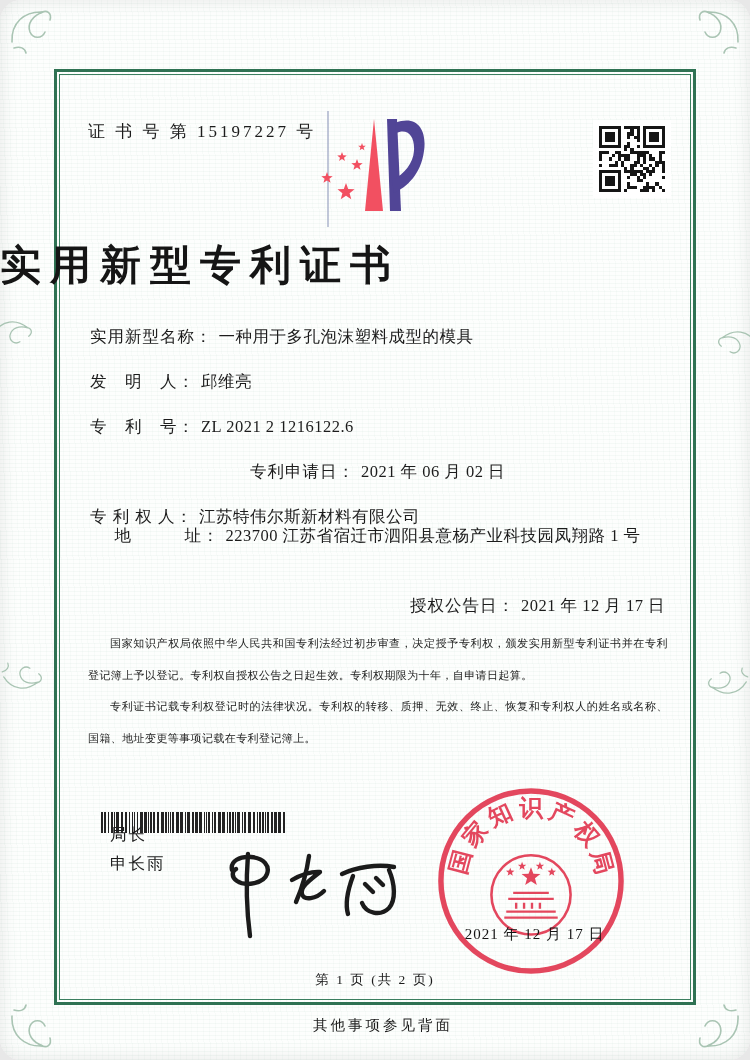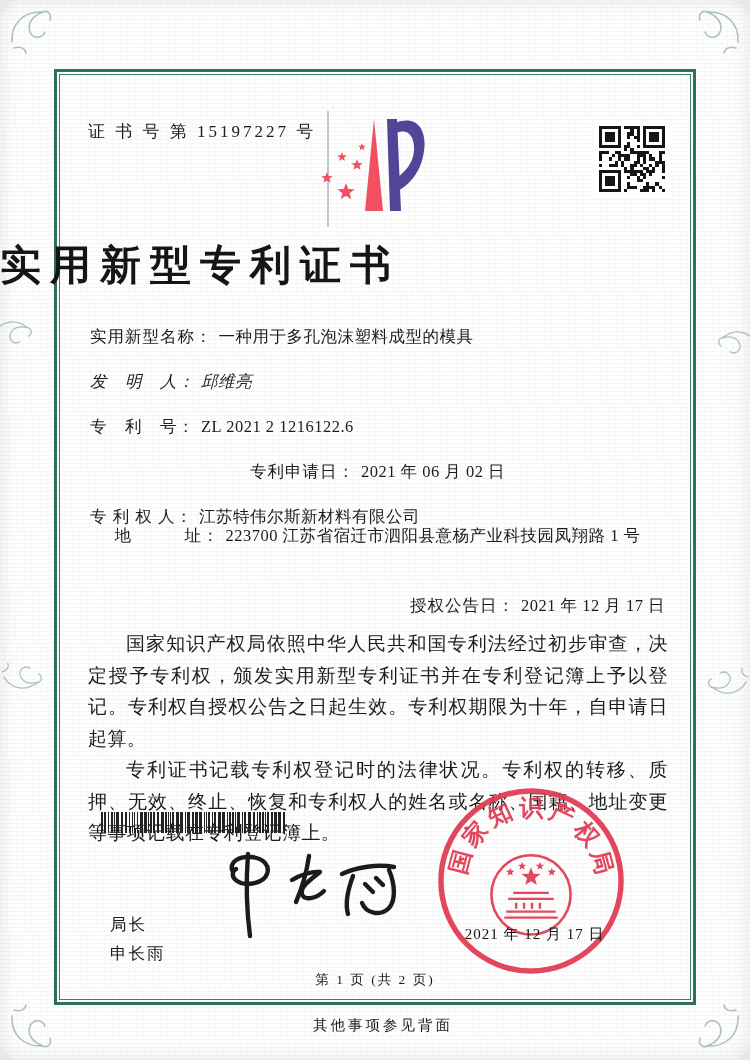--- a/index.html
+++ b/index.html
@@ -15,26 +15,26 @@
     border-radius: 21px;
   }
   .frame{position:absolute;left:54px;top:69px;width:636px;height:930px;border:3px solid #2f7253;}
   .frame-inner{position:absolute;inset:2px;border:1px solid #3b7f5f;}
   .abs{position:absolute;}
   .cert-no{left:88px;top:120px;font-size:17px;letter-spacing:3px;}
   .title{left:0;top:238px;width:100%;text-align:left;font-size:41px;font-weight:700;letter-spacing:9px;color:#151515;}
   .row{left:90px;width:575px;font-size:16.5px;line-height:24px;white-space:nowrap;}
   .row .lbl{letter-spacing:1px;}
   .row .val{margin-left:6px;letter-spacing:.5px;}
-  .r0{top:325px;} .r1{top:370px;font-style:italic;} .r2{top:415px;} .r3{top:460px;text-align:center;} .r4{top:505px;} .r5{top:524px;text-align:center;} .r6{top:594px;text-align:right;}
+  .r0{top:325px;} .r1{top:370px;} .r2{top:415px;} .r3{top:460px;text-align:center;} .r4{top:505px;} .r5{top:524px;text-align:center;} .r6{top:594px;text-align:right;}
   .grant-no{position:absolute;left:296px;top:0;}
-  .body-text{left:88px;top:628px;width:580px;font-size:19px;line-height:31.5px;text-align:justify;}
+  .body-text{left:88px;top:628px;width:580px;font-size:11px;line-height:31.5px;text-align:justify;}
   .body-text p{margin:0;text-indent:2em;letter-spacing:.4px;}
   .barcode{left:100px;top:812px;width:190px;height:21px;}
-  .signer{left:110px;top:910px;font-size:16.5px;line-height:29px;letter-spacing:2px;}
+  .signer{left:110px;top:820px;font-size:16.5px;line-height:29px;letter-spacing:2px;}
   .signature{left:196px;top:840px;}
   .seal{left:434px;top:784px;}
   .seal-date{left:452px;top:925px;width:165px;text-align:center;font-size:15px;letter-spacing:1px;color:#141414;z-index:3;}
   .page-num{left:0;top:971px;width:100%;text-align:center;font-size:13.5px;letter-spacing:2px;}
   .back-note{left:0;top:1016px;width:100%;text-align:center;font-size:14.5px;letter-spacing:3px;padding-left:8px;}
   .qr{left:593px;top:120px;}
   .logo{left:315px;top:110px;}
   .flourishes{left:0;top:0;width:750px;height:1060px;pointer-events:none;}
 </style>
 </head>

